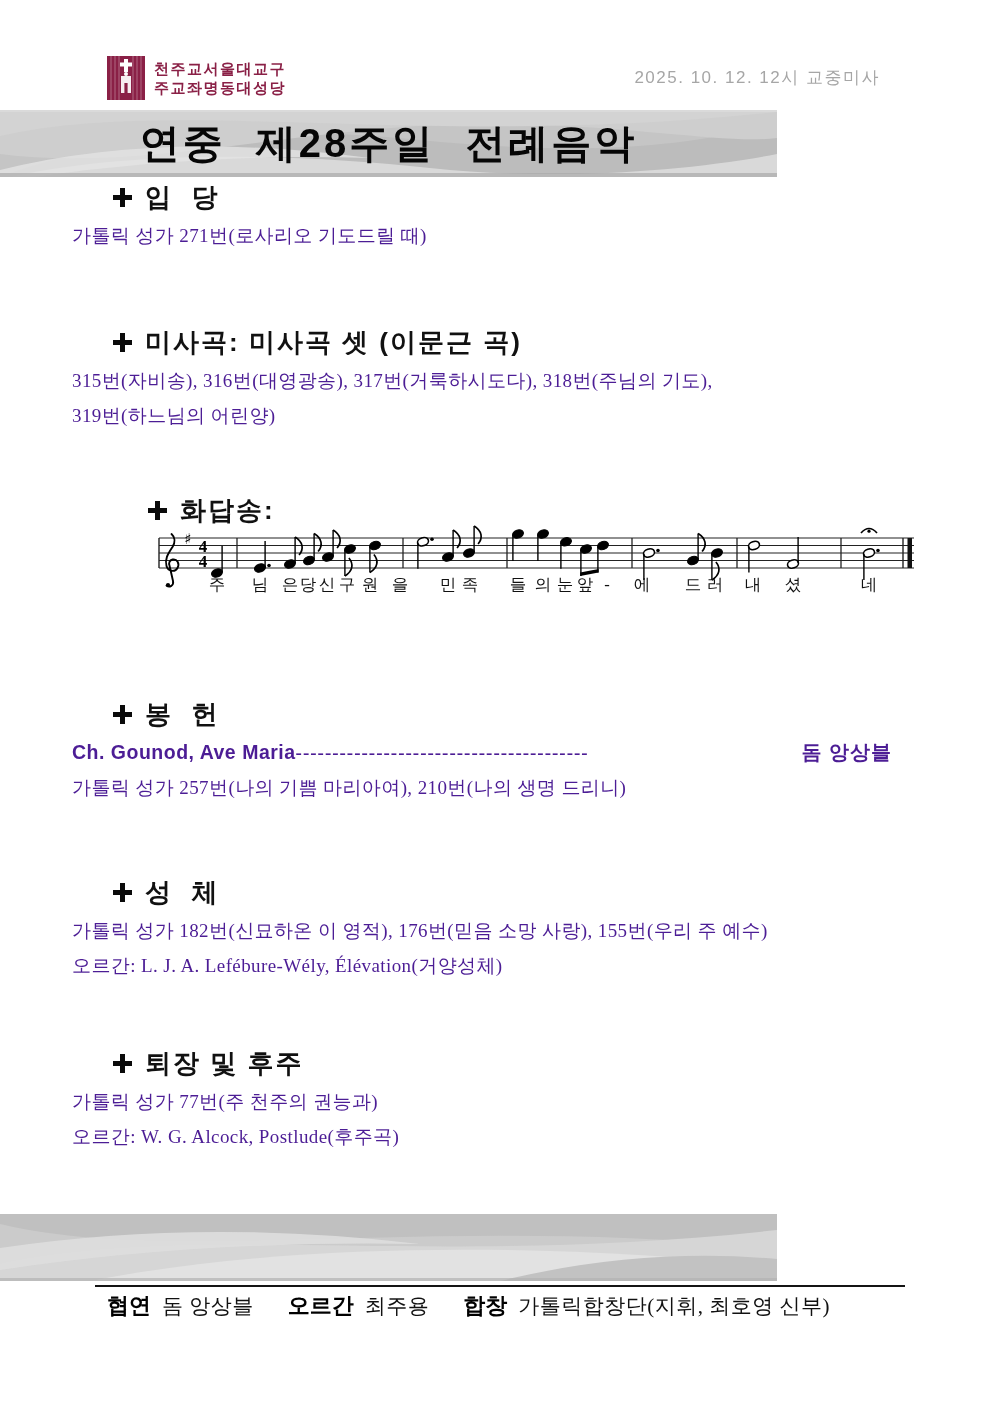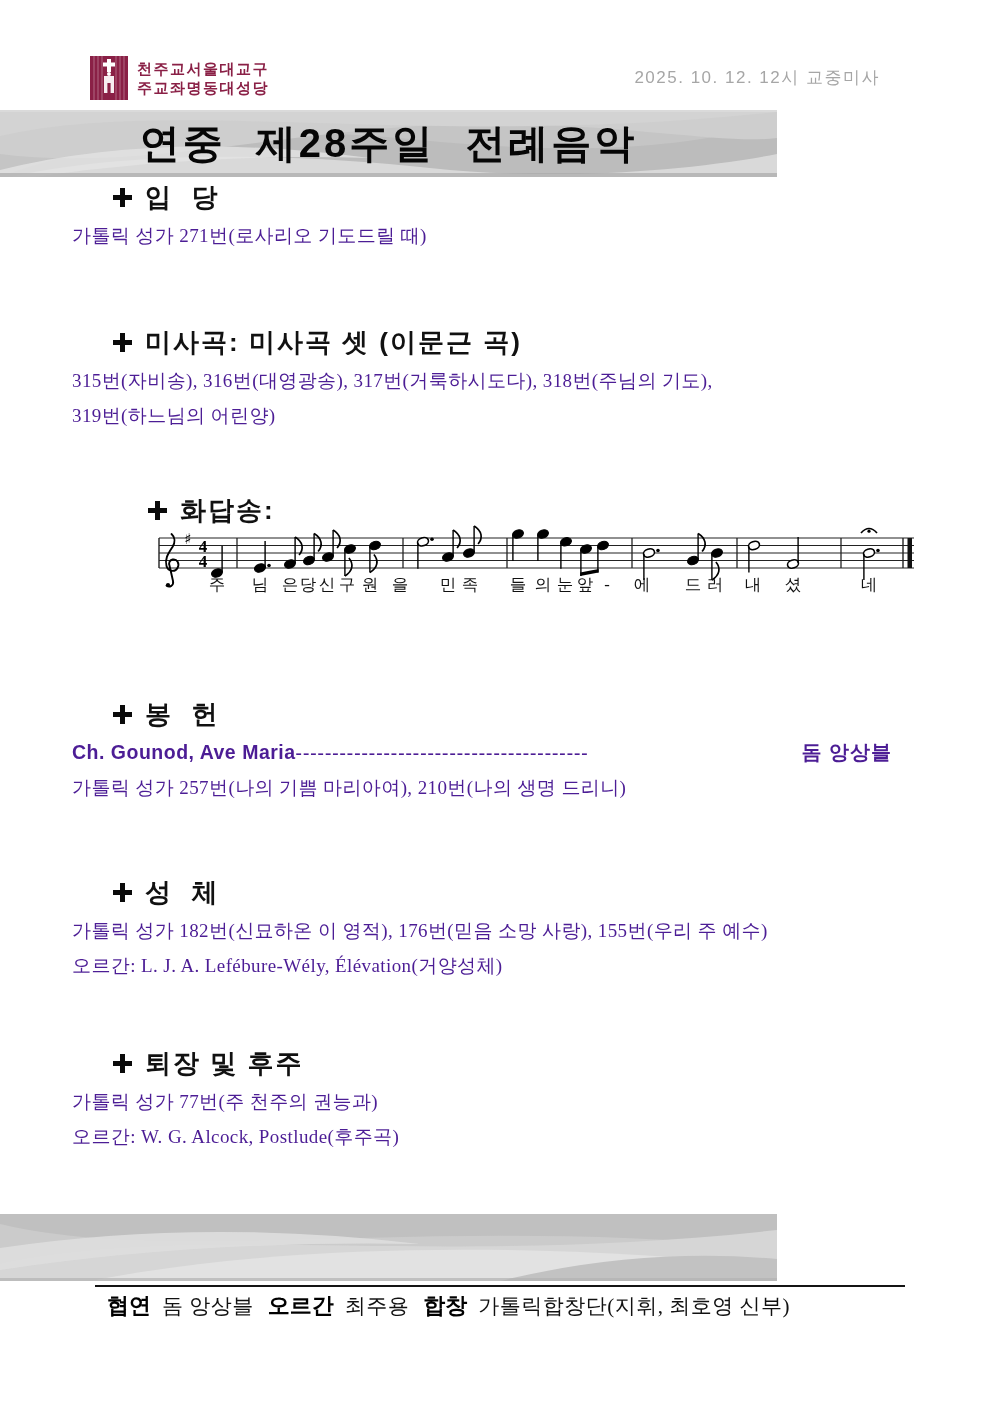--- a/index.html
+++ b/index.html
@@ -1,20 +1,20 @@
 <!DOCTYPE html>
 <html><head>
 <meta charset="utf-8">
 <style>
   html,body{margin:0;padding:0;background:#fff;}
   .page{position:relative;width:992px;height:1403px;background:#fff;overflow:hidden;
         font-family:"Liberation Serif",serif;color:#1a1a1a;}
   
   header{position:relative;height:110px;}
-  .logo{position:absolute;left:90px;top:56px;display:flex;align-items:center;gap:9px;}
+  .logo{position:absolute;left:107px;top:56px;display:flex;align-items:center;gap:9px;}
   .logo-text{font-family:"Liberation Sans",sans-serif;font-weight:800;font-size:15px;
              line-height:1.3;color:#8a2046;letter-spacing:1.5px;}
   .date{position:absolute;right:112px;top:66px;font-family:"Liberation Sans",sans-serif;
         font-size:17px;color:#a6a6a6;letter-spacing:1.5px;}
   
   .banner{position:relative;width:777px;height:67px;overflow:hidden;}
   .banner svg.art{position:absolute;inset:0;width:100%;height:100%;}
   .title{position:absolute;inset:0;display:flex;align-items:center;justify-content:center;
          font-family:"Liberation Sans",sans-serif;font-weight:900;font-size:40px;
          letter-spacing:3px;word-spacing:16px;color:#060606;}
@@ -33,21 +33,21 @@
   .sec-recessional{margin-top:63px;}
   .gounod{display:flex;align-items:baseline;padding-right:100px;}
   .g-text{font-family:"Liberation Sans",sans-serif;font-weight:700;font-size:19.5px;letter-spacing:.5px;}
   .g-dash{flex:1;overflow:hidden;white-space:nowrap;font-weight:700;letter-spacing:1px;}
   .g-perf{font-family:"Liberation Sans",sans-serif;font-weight:900;font-size:20px;letter-spacing:1px;}
   
   .score{padding-left:122px;margin-top:-8px;}
   
   .bottom-banner{margin-top:60px;}
   .footer-rule{margin:4px 87px 0 95px;border-top:2px solid #141414;}
-  .credits{margin-top:4px;padding-left:107px;display:flex;align-items:baseline;gap:14px;
+  .credits{margin-top:4px;padding-left:107px;display:flex;align-items:baseline;gap:34px;
            line-height:30px;}
   .credit{display:flex;align-items:baseline;gap:11px;}
   .credit .label{font-family:"Liberation Sans",sans-serif;font-weight:900;font-size:22px;color:#000;}
   .credit .value{font-size:21px;letter-spacing:.5px;color:#111;}
 </style>
 </head>
 <body>
 
 <div class="page">
 

